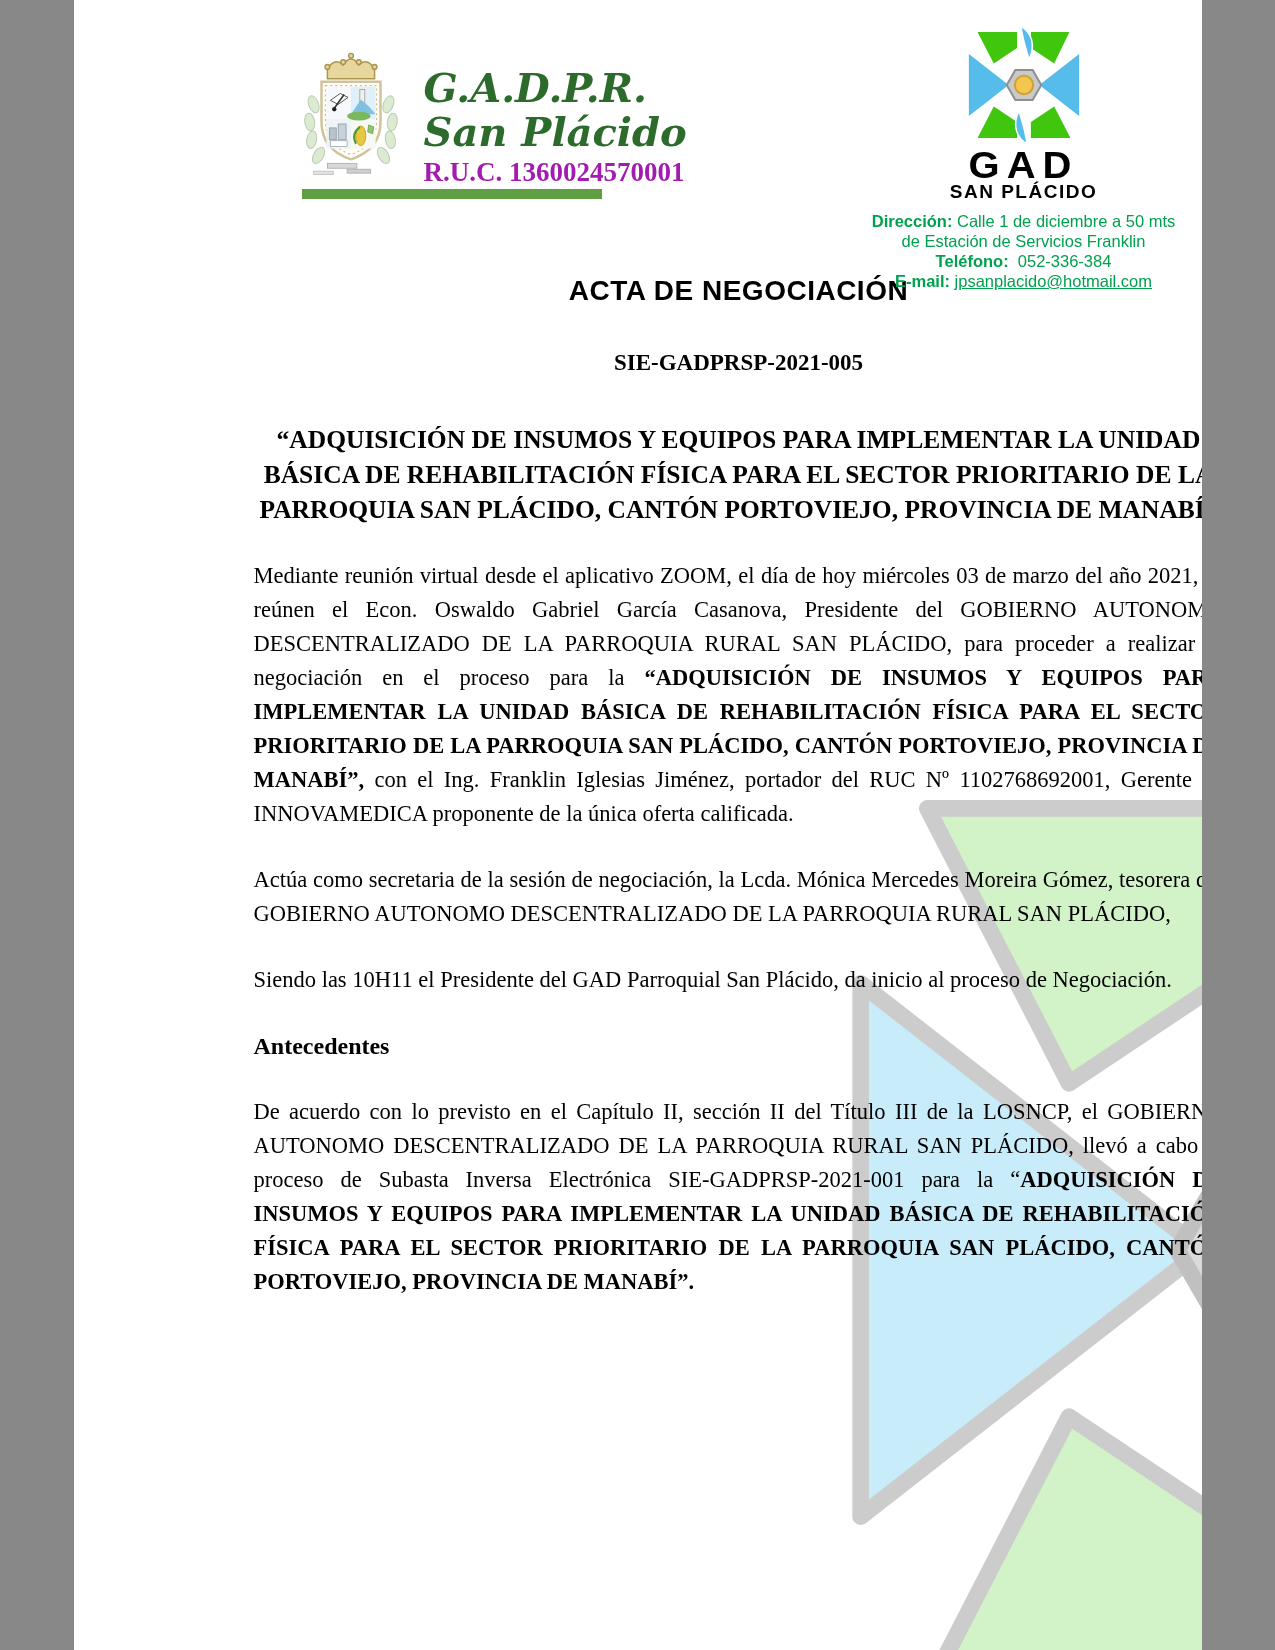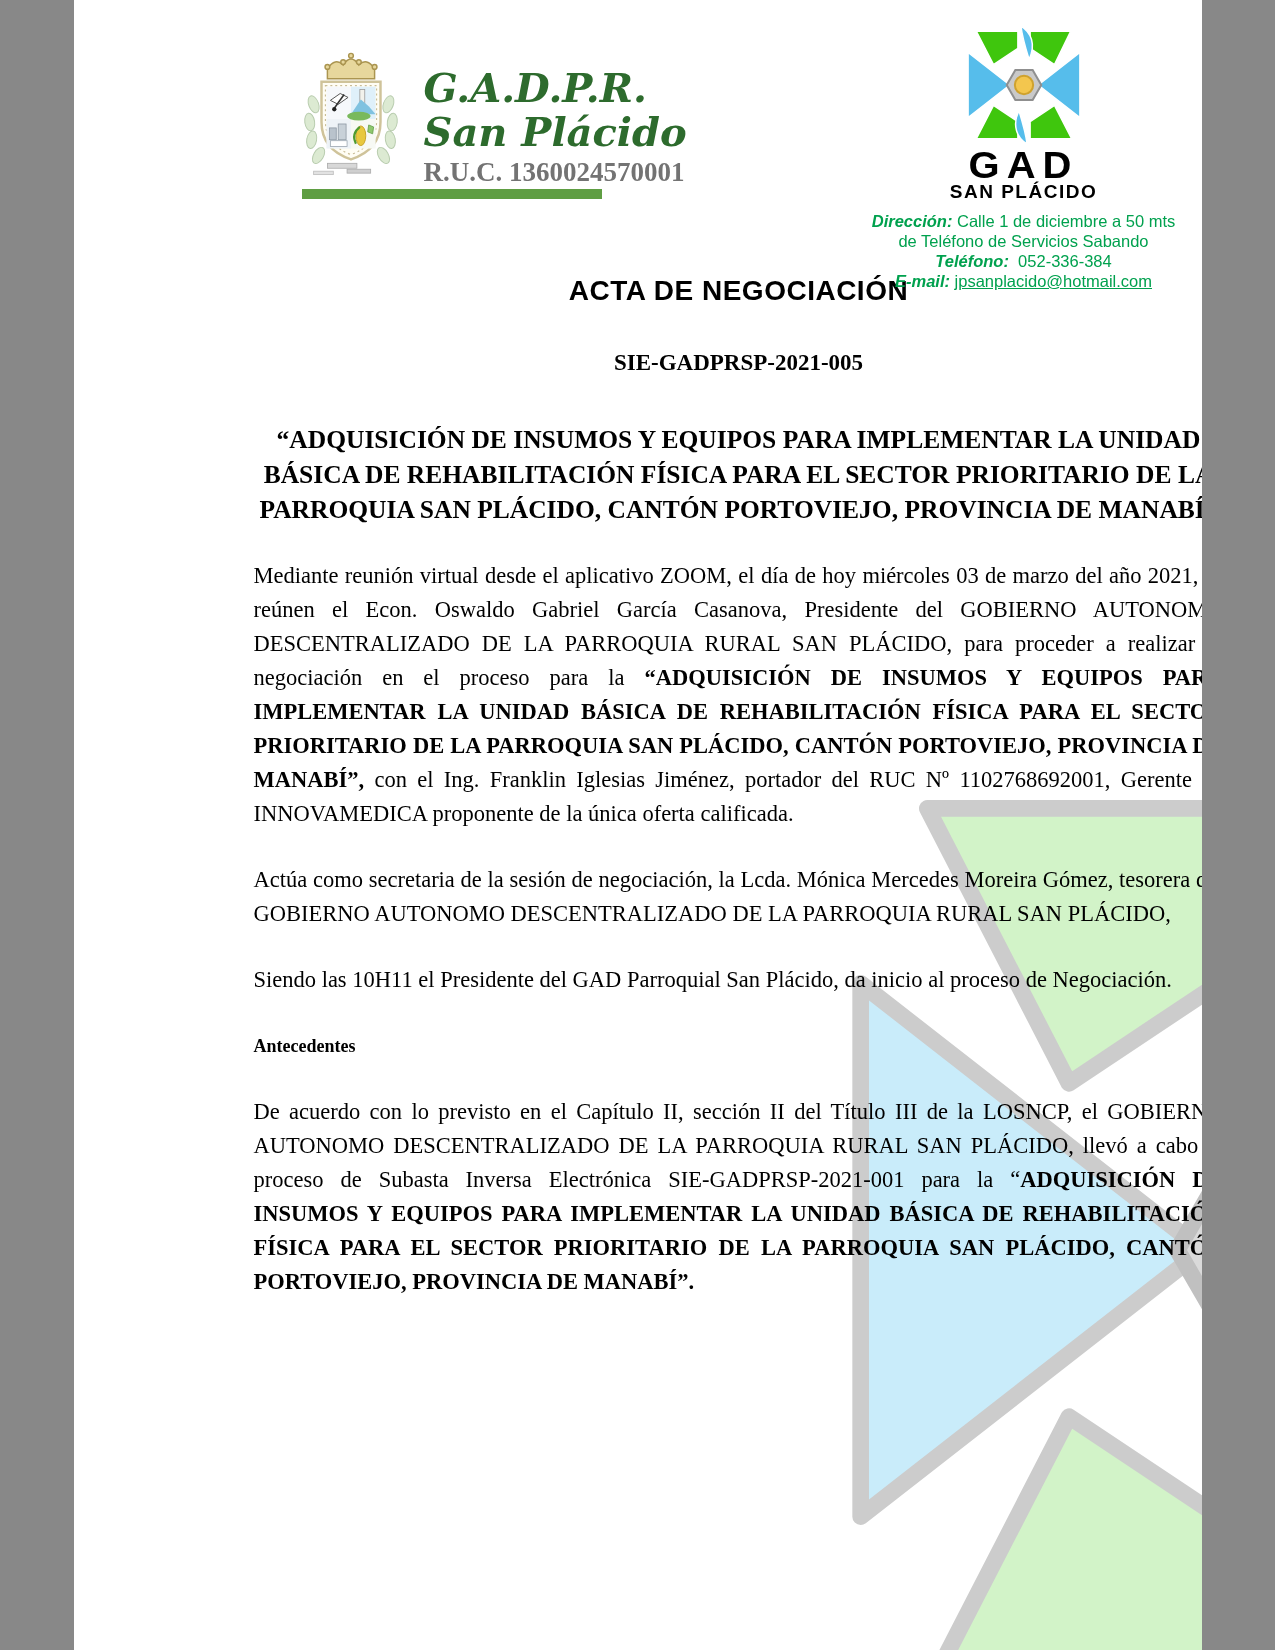--- a/index.html
+++ b/index.html
@@ -20,58 +20,58 @@
   
   .hdr-left{position:absolute;left:218px;top:52px;display:flex;align-items:flex-start;z-index:2;}
   .shield{width:118px;height:142px;flex:0 0 auto;}
   .hdr-left-text{margin-left:14px;padding-top:14px;}
   .org-line{
     font-family:"DejaVu Serif",serif;font-style:italic;font-weight:bold;
     color:#2d6b2d;font-size:40px;line-height:44px;white-space:nowrap;
   }
   .ruc-line{
     font-family:"Liberation Serif",serif;font-weight:bold;
-    color:#737373;font-size:27px;line-height:32px;margin-top:2px;white-space:nowrap;
+    color:#a21caf;font-size:27px;line-height:32px;margin-top:2px;white-space:nowrap;
   }
   .green-bar{position:absolute;left:228px;top:189px;width:300px;height:10px;background:#5f9e43;z-index:2;}
   .hdr-right{position:absolute;left:790px;top:24px;width:320px;text-align:center;z-index:2;}
   .pinwheel{width:122px;height:122px;display:block;margin:0 auto;}
   .gad-acronym{
     font-family:"Liberation Sans",sans-serif;font-weight:900;color:#000;
     font-size:40px;line-height:34px;letter-spacing:7px;margin-top:2px;transform:scaleY(0.92);
   }
   .gad-name{
     font-family:"Liberation Sans",sans-serif;font-weight:900;color:#000;
     font-size:19px;line-height:20px;letter-spacing:1.5px;
   }
   .contact{
     margin-top:9px;color:#00a14e;
     font-family:"Liberation Sans",sans-serif;font-size:16.5px;line-height:20px;
   }
-  .contact .lbl{font-weight:bold;font-style:italic;}
+  .contact .lbl{font-weight:bold;}
   .contact a.email{color:#00a14e;text-decoration:underline;cursor:pointer;}
   
   .content{position:absolute;left:180px;top:276px;width:970px;z-index:1;}
   .doc-title{
     font-family:"Liberation Sans",sans-serif;font-weight:bold;
     font-size:28px;line-height:30px;text-align:center;margin:0;letter-spacing:0.5px;
   }
   .doc-code{
     font-weight:bold;font-size:23px;line-height:26px;text-align:center;margin-top:44px;
   }
   .subject{
     font-weight:bold;font-size:25.5px;line-height:35px;text-align:center;
     margin:46px 0 0 0;
   }
   p.body-par{
     font-size:22.5px;line-height:34px;text-align:justify;
     margin:32px 0 0 0;
   }
   .section-heading{
-    font-weight:bold;font-size:18px;line-height:34px;margin-top:32px;
+    font-weight:bold;font-size:24px;line-height:34px;margin-top:32px;
   }
   p.body-par .b{font-weight:bold;}
 </style>
 </head>
 <body>
 
 <div class="page">
 
   <svg class="watermark" viewBox="0 0 120 120" aria-hidden="true">
     <g stroke="#cccccc" stroke-width="2" stroke-linejoin="round">
@@ -159,21 +159,21 @@
         <path d="M57,2 C67,8 72,20 65,35 C61,22 58,12 57,2 Z" fill="#56bdeb"></path>
         <path d="M63,118 C53,112 48,100 55,85 C59,98 62,108 63,118 Z" fill="#56bdeb"></path>
       </g>
       <polygon points="77,60 68.5,74.7 51.5,74.7 43,60 51.5,45.3 68.5,45.3" fill="#c9c9c9" stroke="#8f8f8f" stroke-width="2"></polygon>
       <circle cx="60" cy="60" r="9" fill="#f3c64e" stroke="#cfa22e" stroke-width="2"></circle>
     </svg>
     <div class="gad-acronym">GAD</div>
     <div class="gad-name">SAN PLÁCIDO</div>
     <div class="contact">
       <div><span class="lbl">Dirección:</span> <span>Calle 1 de diciembre a 50 mts</span></div>
-      <div>de Teléfono de Servicios Sabando</div>
+      <div>de Estación de Servicios Franklin</div>
       <div><span class="lbl">Teléfono:</span>&nbsp; <span>052-336-384</span></div>
       <div><span class="lbl">E-mail:</span> <a class="email">jpsanplacido@hotmail.com</a></div>
     </div>
   </div>
 
   <div class="content">
     <h1 class="doc-title">ACTA DE NEGOCIACIÓN</h1>
     <div class="doc-code">SIE-GADPRSP-2021-005</div>
     <h2 class="subject">“ADQUISICIÓN DE INSUMOS Y EQUIPOS PARA IMPLEMENTAR LA UNIDAD BÁSICA DE REHABILITACIÓN FÍSICA PARA EL SECTOR PRIORITARIO DE LA PARROQUIA SAN PLÁCIDO, CANTÓN PORTOVIEJO, PROVINCIA DE MANABÍ”</h2>
 

